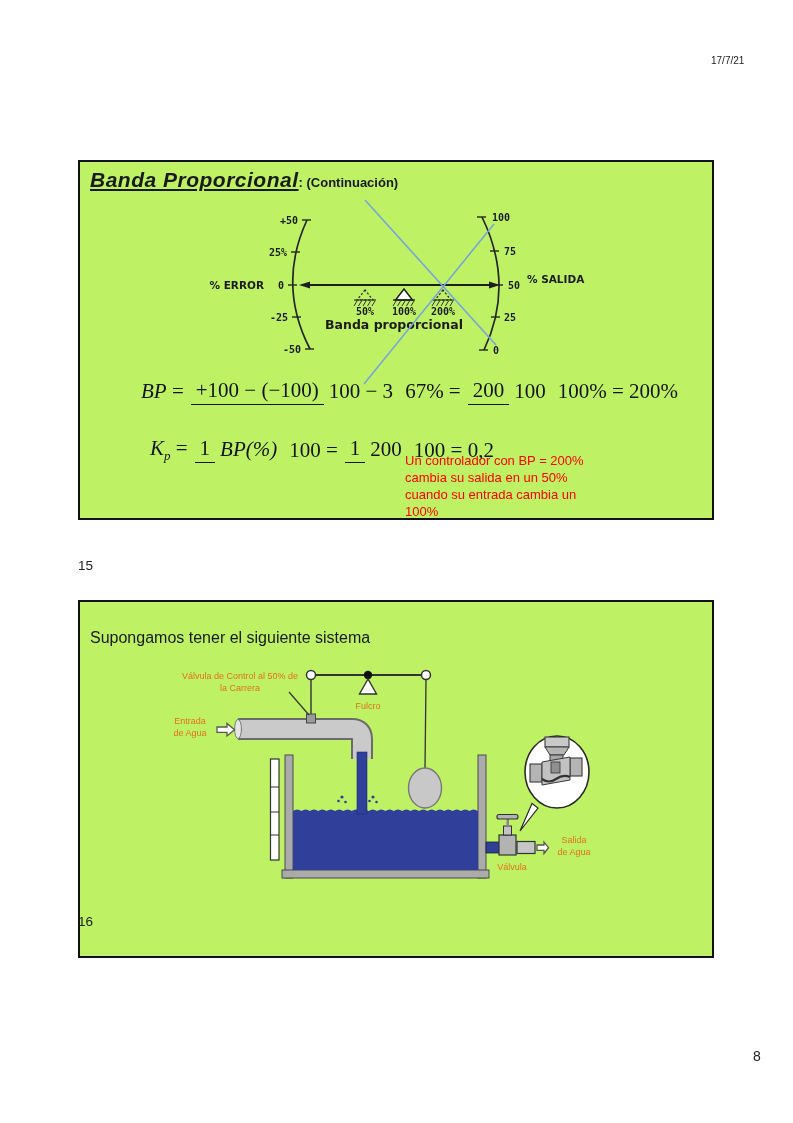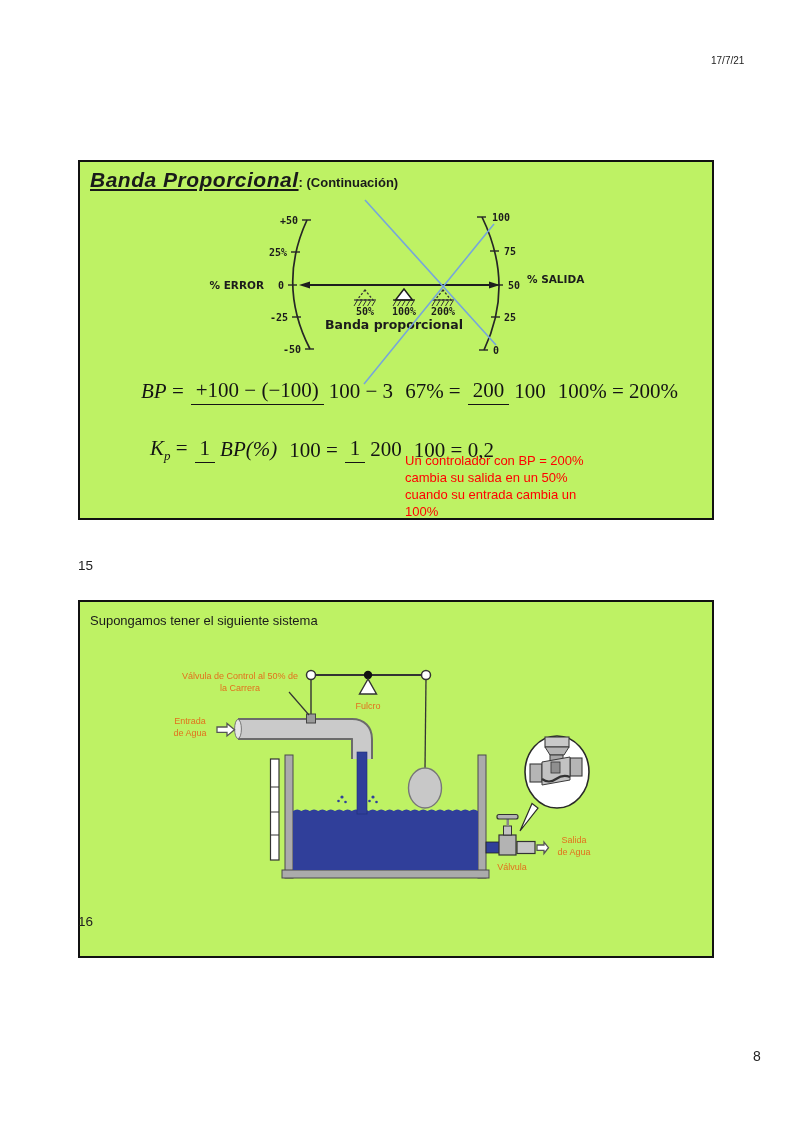--- a/index.html
+++ b/index.html
@@ -8,21 +8,21 @@
   .abs{position:absolute;}
   .date{font-size:10px;color:#222;}
   .pagenum{font-size:13.5px;color:#222;}
   .slide{position:absolute;left:78px;width:636px;border:2px solid #111;background:#bef264;box-sizing:border-box;}
   .slide15{top:160px;height:360px;}
   .slide16{top:600px;height:358px;}
   .s15-title{position:absolute;left:10px;top:6px;white-space:nowrap;}
   .s15-title .main{font-size:21px;font-weight:bold;font-style:italic;text-decoration:underline;
                    text-underline-offset:2px;letter-spacing:.5px;}
   .s15-title .suffix{font-size:13px;font-weight:bold;}
-  .s16-title{position:absolute;left:10px;top:11px;font-size:13px;color:#1a1a1a;}
+  .s16-title{position:absolute;left:10px;top:27px;font-size:16px;color:#1a1a1a;}
   .formula{position:absolute;display:flex;align-items:center;gap:7px;white-space:nowrap;
            font-family:"Liberation Serif",serif;font-size:21px;color:#141414;margin-left:23px;}
   .formula .it{font-style:italic;}
   .formula sub{font-size:13px;}
   .frac{display:inline-flex;flex-direction:row;align-items:stretch;text-align:left;line-height:1.12;font-family:Liberation Serif, serif;}
   .frac .num{border-bottom:1.6px solid #141414;padding:0 5px 1px 5px;}
   .frac .den{padding:1px 5px 0 5px;}
   .note{position:absolute;font-size:13px;font-weight:normal;line-height:1.3;}
   svg text{font-family:"DejaVu Sans",sans-serif;}
   .tick-t{font-family:"DejaVu Sans Mono",monospace;font-weight:bold;font-size:10px;fill:#1c1c1c;}

